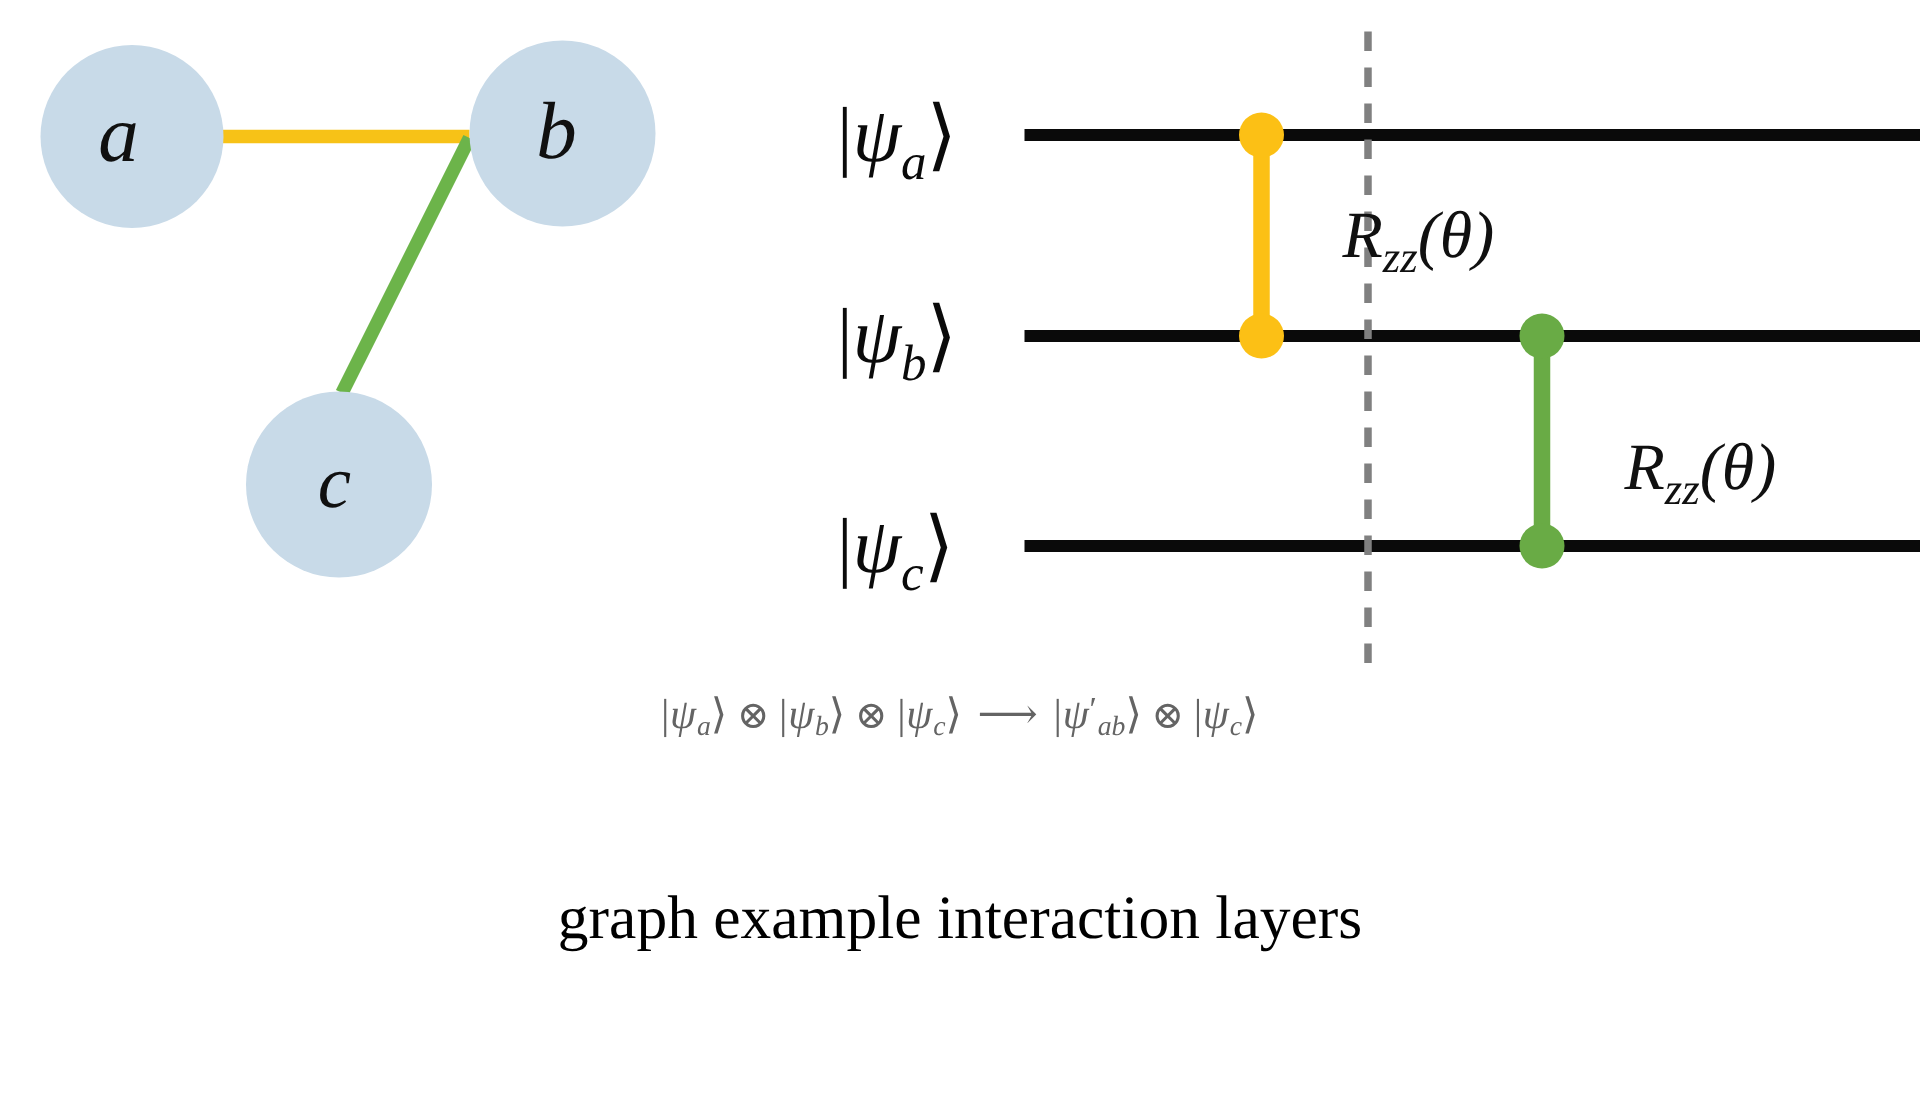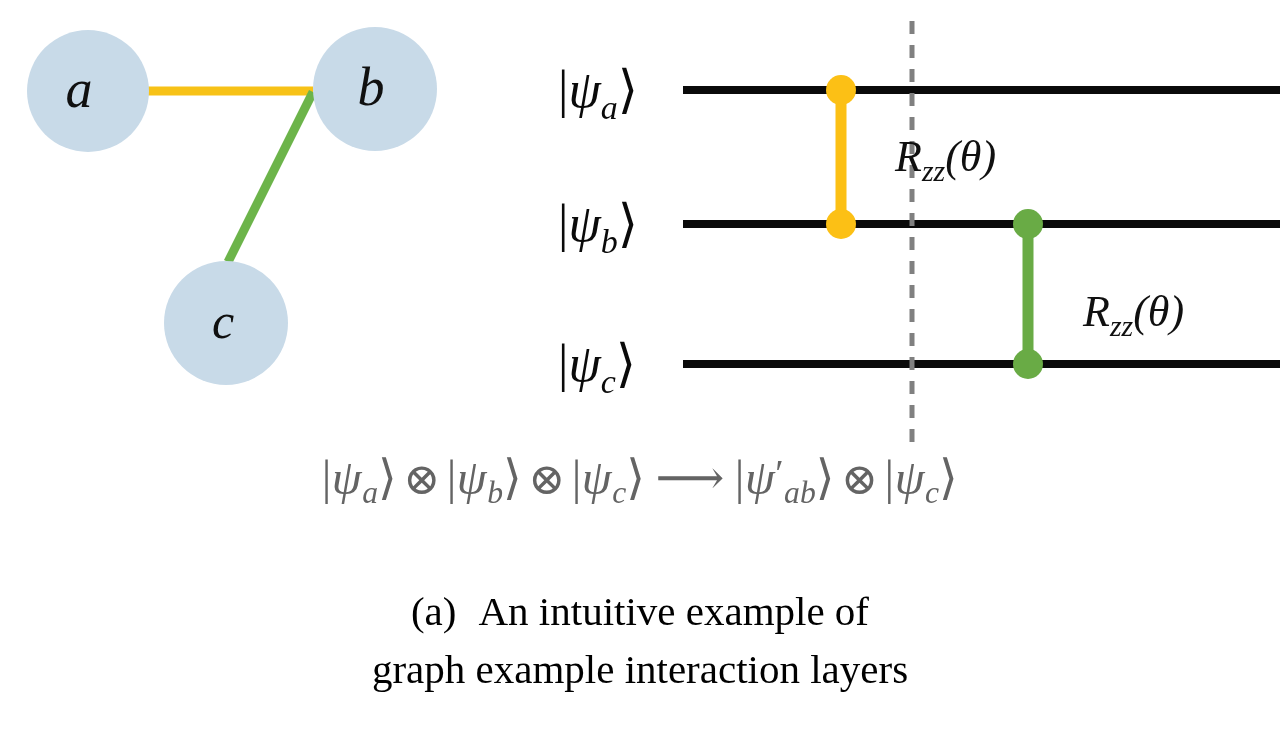--- a/index.html
+++ b/index.html
@@ -71,21 +71,21 @@
   }
   #equation {
     position: absolute;
     left: 0;
     top: 443px;
     width: 1280px;
     text-align: center;
     color: #646464;
     font-family: "Liberation Serif", "DejaVu Serif", serif;
     font-style: italic;
-    font-size: 48px;
+    font-size: 28px;
     line-height: 60px;
     white-space: nowrap;
     letter-spacing: 0.5px;
   }
   #equation .upright {
     font-style: normal;
   }
   #equation .eqsub {
     font-size: 0.66em;
     vertical-align: -0.28em;
@@ -199,17 +199,16 @@
         <text class="gate-label" x="543" y="315" font-size="44">
           <tspan>R</tspan><tspan class="gate-sub" font-size="30" dy="10">zz</tspan><tspan dy="-10" font-size="44">(θ)</tspan>
         </text>
       </g>
     </svg>
   </div>
 
   <div id="equation"><span><span class="upright">|</span><span>ψ</span><span class="eqsub">a</span><span class="upright">⟩</span></span><span class="tensor">⊗</span><span><span class="upright">|</span><span>ψ</span><span class="eqsub">b</span><span class="upright">⟩</span></span><span class="tensor">⊗</span><span><span class="upright">|</span><span>ψ</span><span class="eqsub">c</span><span class="upright">⟩</span></span><span class="arrow">⟶</span><span><span class="upright">|</span><span>ψ</span><span class="prime">′</span><span class="eqsub">ab</span><span class="upright">⟩</span></span><span class="tensor">⊗</span><span><span class="upright">|</span><span>ψ</span><span class="eqsub">c</span><span class="upright">⟩</span></span></div>
 
   <div id="caption">
-    <span class="cap-line"><span class="cap-tag">(a)</span><span>An intuitive example of</span></span>
     <span class="cap-line">graph example interaction layers</span>
   </div>
 
 </div>
 
 </body></html>

